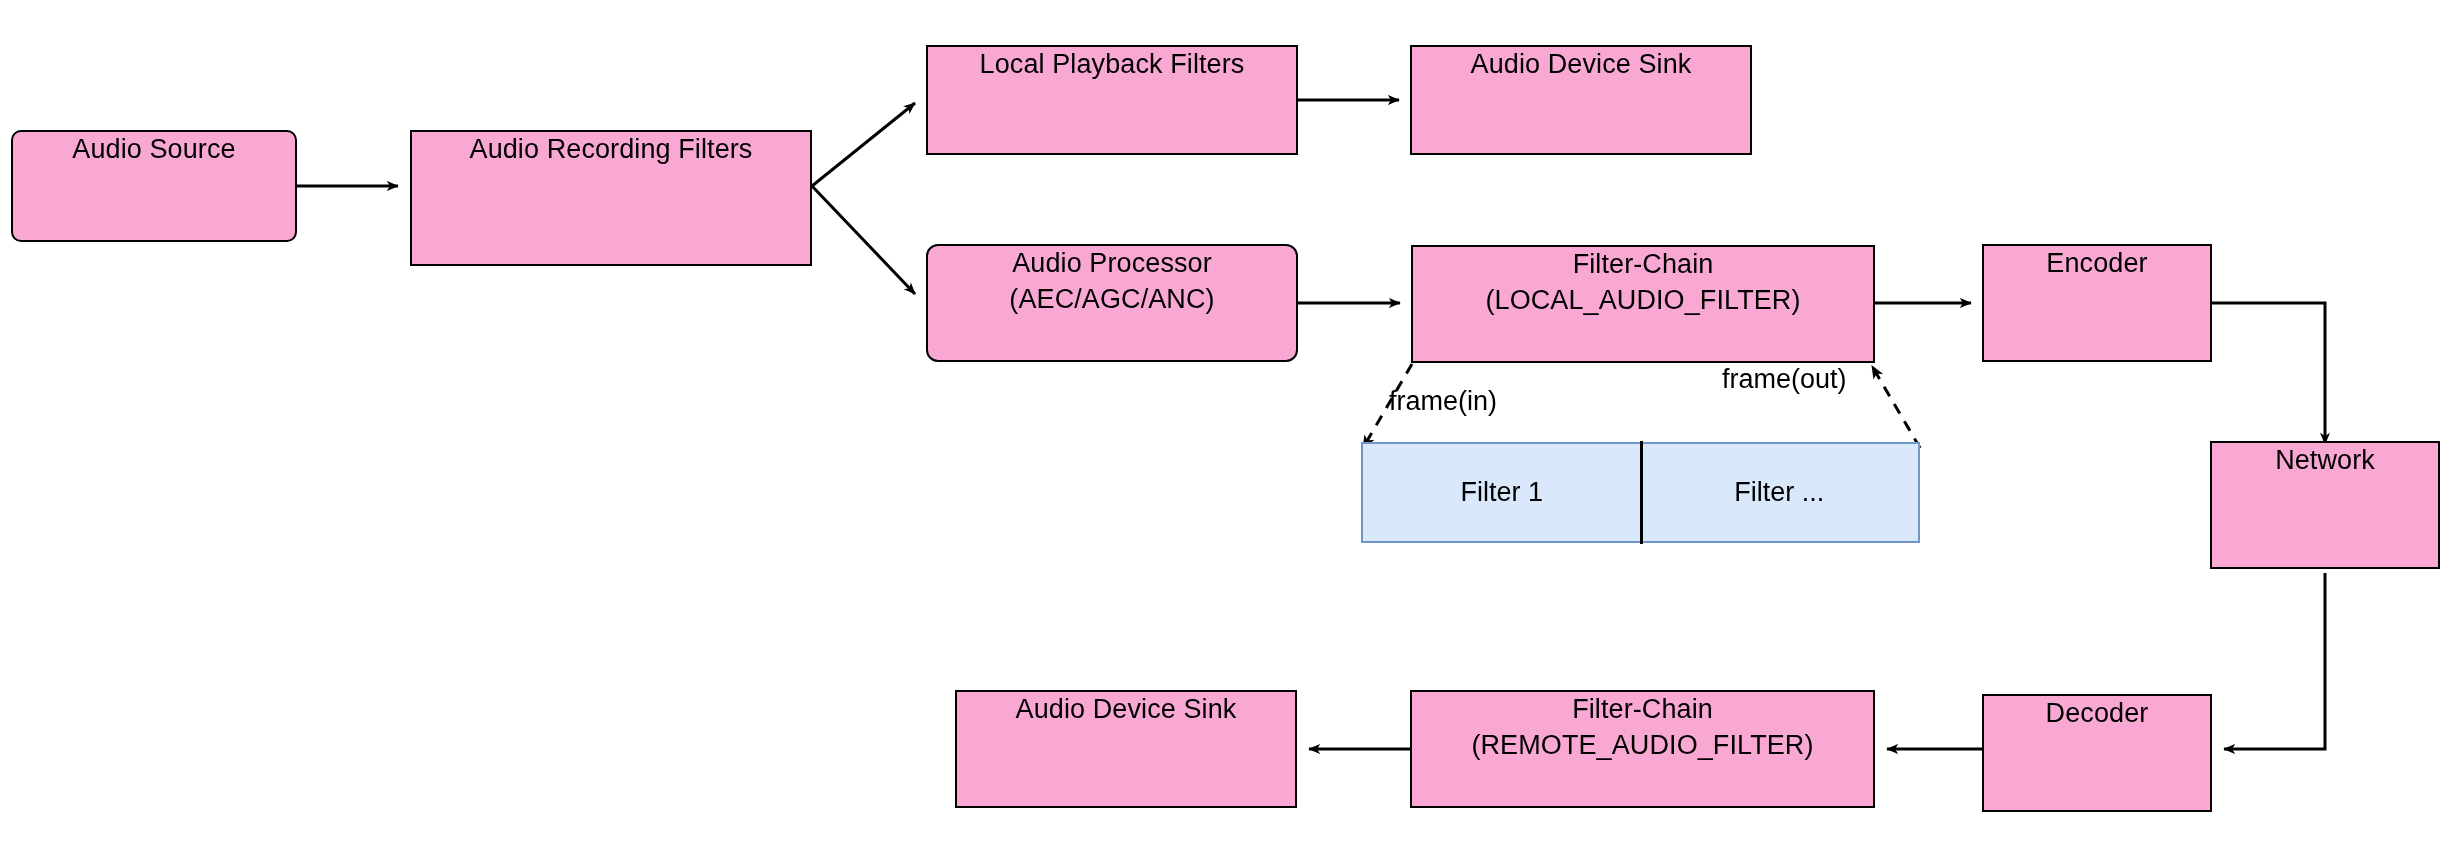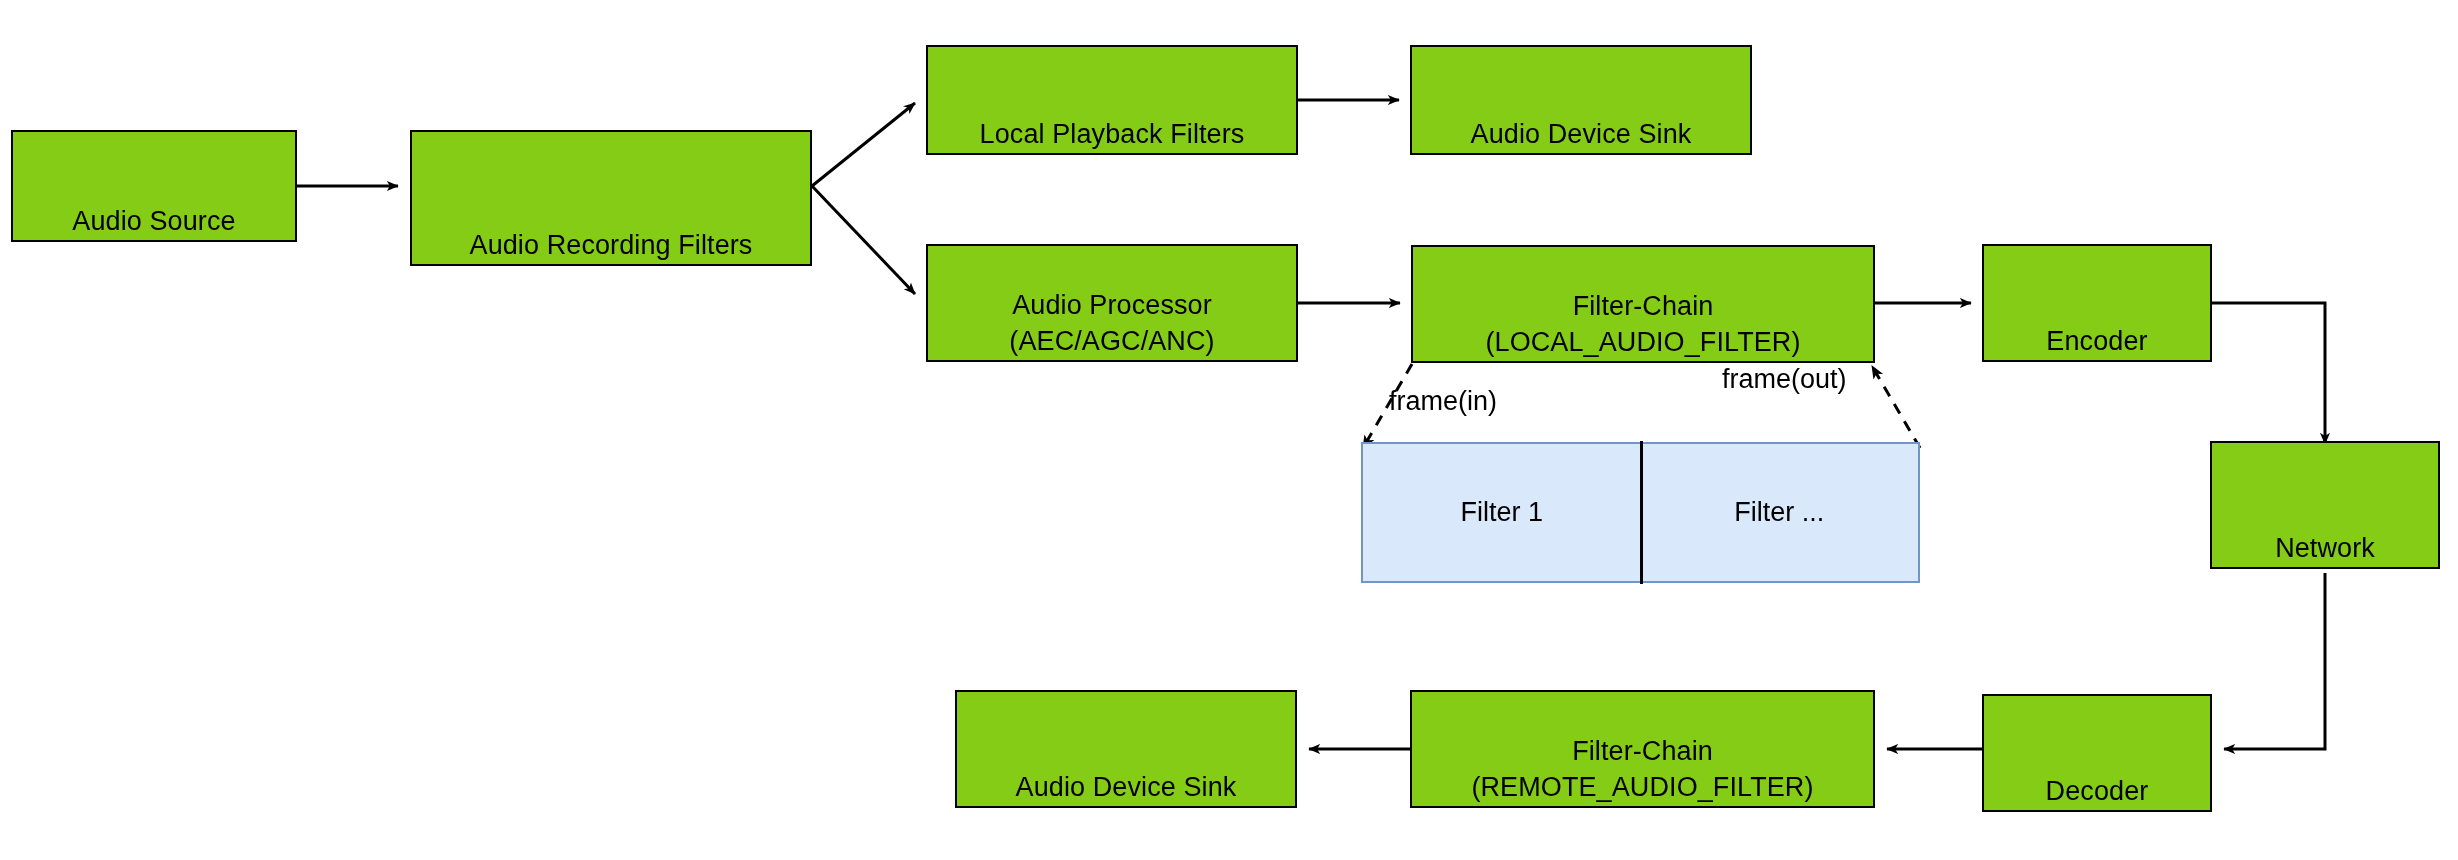--- a/index.html
+++ b/index.html
@@ -7,26 +7,26 @@
     width:2458px;height:860px;
     font-family:"Liberation Sans", sans-serif;
     overflow:hidden;
   }
   #stage{position:relative;width:2458px;height:860px;background:#fff;}
   svg#edges{position:absolute;left:0;top:0;width:2458px;height:860px;}
 
   .node{
     position:absolute;
     box-sizing:border-box;
-    background:#84cc16;
+    background:#f9a8d4;
     border:2px solid #000000;
     display:flex;
     flex-direction:column;
     align-items:center;
-    justify-content:flex-end;
+    justify-content:flex-start;
     text-align:center;
     color:#000000;
     font-size:27px;
     line-height:1.33;
     letter-spacing:0.1px;
     z-index:3;
   }
   .node .ln{display:block;white-space:nowrap;}
 
   .filterbar{
@@ -119,37 +119,37 @@
 
     <g>
       <line x1="1982" y1="749" x2="1887" y2="749" stroke="#000" stroke-width="3" marker-end="url(#arrow)"></line>
     </g>
 
     <g>
       <line x1="1410" y1="749" x2="1309" y2="749" stroke="#000" stroke-width="3" marker-end="url(#arrow)"></line>
     </g>
   </svg>
 
-  <div class="node" style="left:11px;top:130px;width:286px;height:112px;">
+  <div class="node" style="left:11px;top:130px;width:286px;height:112px;border-radius:10px;">
     <span class="ln">Audio Source</span>
   </div>
 
   <div class="node" style="left:410px;top:130px;width:402px;height:136px;">
     <span class="ln">Audio Recording Filters</span>
   </div>
 
   <div class="node" style="left:926px;top:45px;width:372px;height:110px;">
     <span class="ln">Local Playback Filters</span>
   </div>
 
   <div class="node" style="left:1410px;top:45px;width:342px;height:110px;">
     <span class="ln">Audio Device Sink</span>
   </div>
 
-  <div class="node" style="left:926px;top:244px;width:372px;height:118px;">
+  <div class="node" style="left:926px;top:244px;width:372px;height:118px;border-radius:12px;">
     <span class="ln">Audio Processor</span>
     <span class="ln">(AEC/AGC/ANC)</span>
   </div>
 
   <div class="node" style="left:1411px;top:245px;width:464px;height:118px;">
     <span class="ln">Filter-Chain</span>
     <span class="ln">(LOCAL_AUDIO_FILTER)</span>
   </div>
 
   <div class="node" style="left:1982px;top:244px;width:230px;height:118px;">
@@ -166,21 +166,21 @@
 
   <div class="node" style="left:1410px;top:690px;width:465px;height:118px;">
     <span class="ln">Filter-Chain</span>
     <span class="ln">(REMOTE_AUDIO_FILTER)</span>
   </div>
 
   <div class="node" style="left:955px;top:690px;width:342px;height:118px;">
     <span class="ln">Audio Device Sink</span>
   </div>
 
-  <div class="filterbar" style="left:1361px;top:442px;width:559px;height:141px;">
+  <div class="filterbar" style="left:1361px;top:442px;width:559px;height:101px;">
     <div class="filtercell">
       <span>Filter 1</span>
     </div>
     <div class="filtercell">
       <span>Filter ...</span>
     </div>
   </div>
 
   <div class="edgelabel" style="left:1389px;top:386px;">frame(in)</div>
 

